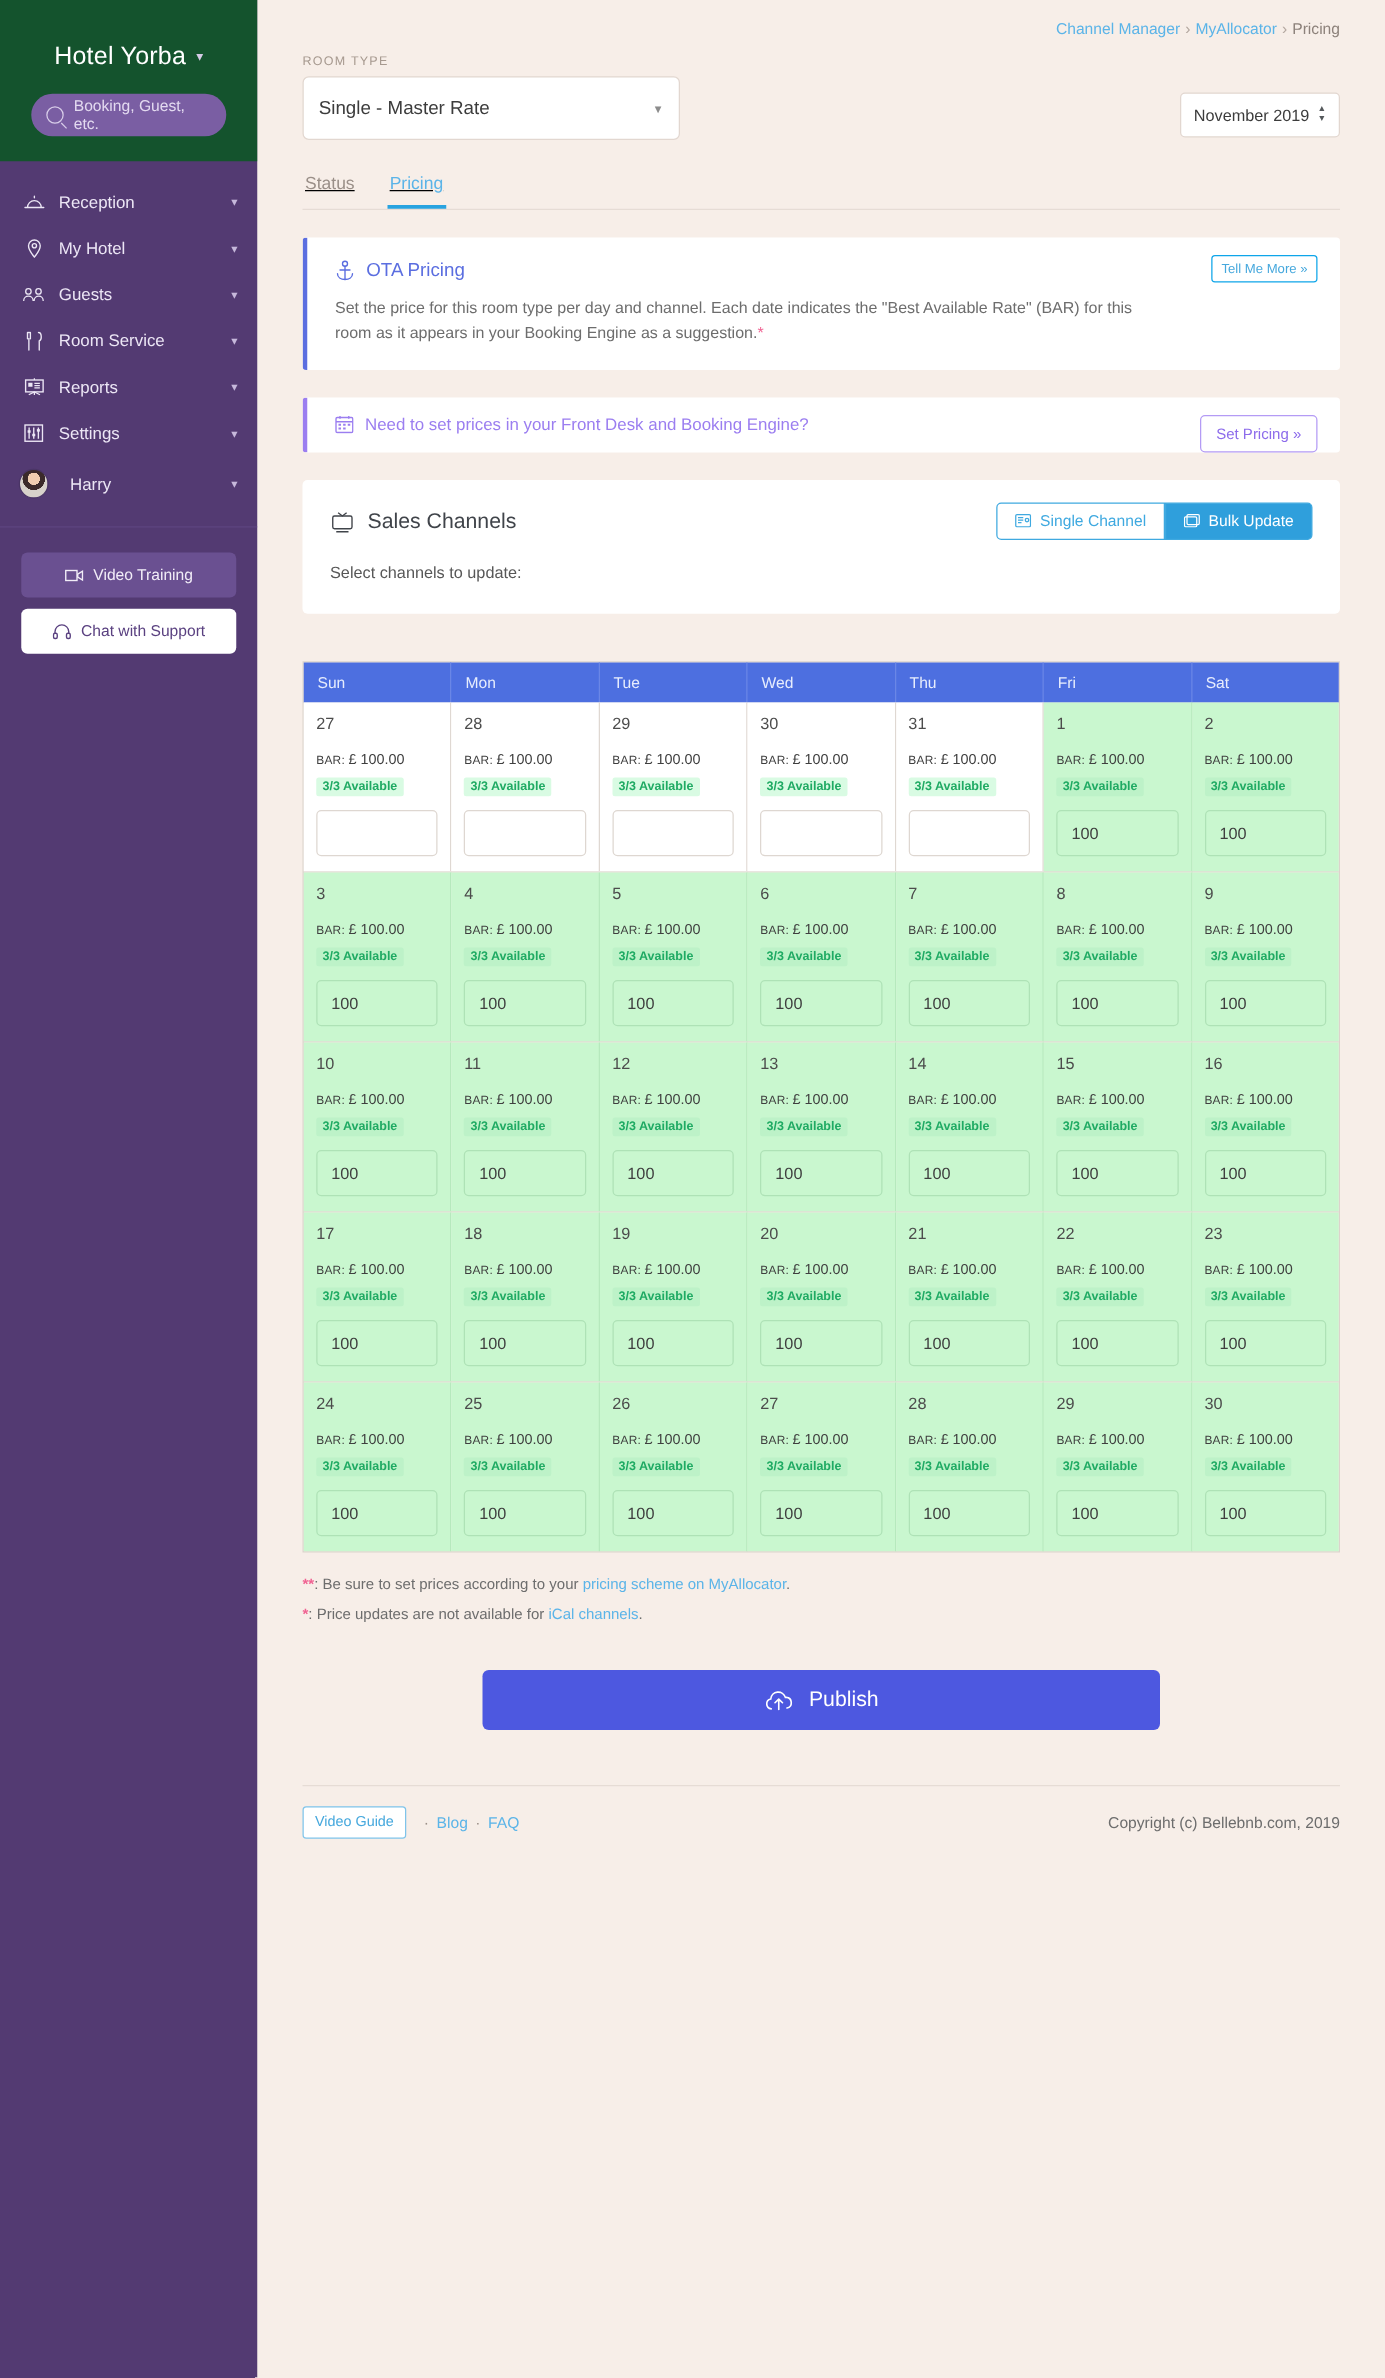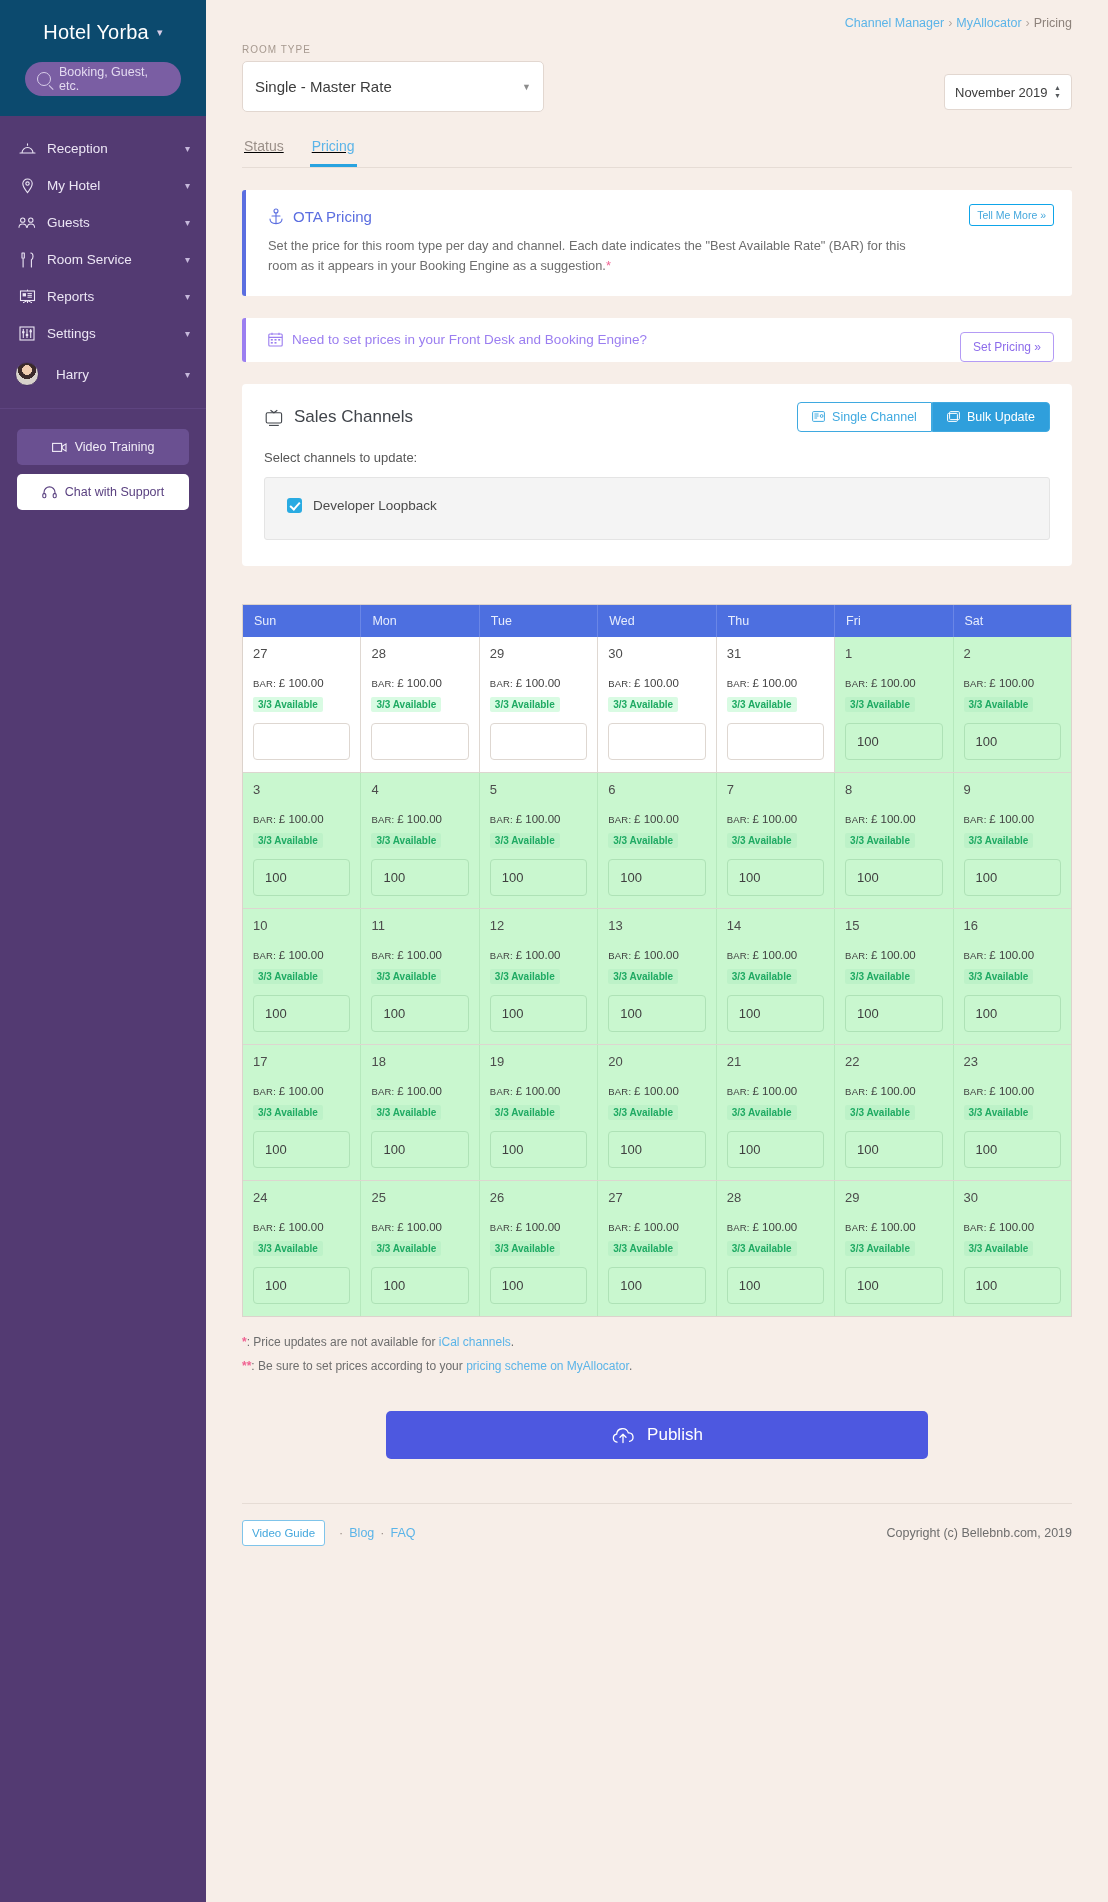--- a/index.html
+++ b/index.html
@@ -12,21 +12,21 @@
   }
   .app { display: flex; width: 1108px; height: 1902px; }
 
   
   .sidebar {
     width: 206px;
     flex: 0 0 206px;
     background: #533a72;
     position: relative;
   }
-  .sb-top { background: #0c4a6e; padding: 21px 0 20px 0; }
+  .sb-top { background: #14532d; padding: 34px 0 20px 0; }
   .sb-brand {
     color: #ffffff;
     font-size: 20px;
     text-align: center;
     letter-spacing: .2px;
     display: flex; align-items: center; justify-content: center; gap: 8px;
   }
   .sb-brand .caret { font-size: 11px; color: #d6cbe6; }
   .sb-search {
     margin: 18px auto 0 auto;
@@ -454,26 +454,20 @@
               <svg width="13" height="11" viewBox="0 0 13 11">
                   <rect x="2.6" y="0.6" width="9.8" height="8" rx="1" stroke="#ffffff" stroke-width="1" fill="none"></rect>
                   <rect x="0.6" y="2.4" width="9.8" height="8" rx="1" stroke="#ffffff" stroke-width="1" fill="none"></rect>
                 </svg>
             </span>
             <span>Bulk Update</span>
           </div>
         </div>
       </div>
       <div class="sel-label">Select channels to update:</div>
-      <div class="chan-box">
-        <div class="chan-row">
-          <span class="cbx"></span>
-          <span class="chan-name">Developer Loopback</span>
-        </div>
-      </div>
     </div>
 
     <div class="cal">
       <div class="cal-head" id="cal-head">
           <div class="hc">Sun</div>
           <div class="hc">Mon</div>
           <div class="hc">Tue</div>
           <div class="hc">Wed</div>
           <div class="hc">Thu</div>
           <div class="hc">Fri</div>
@@ -698,24 +692,24 @@
               <div class="bar"><span class="b">BAR: </span>£ 100.00</div>
               <div><span class="avail">3/3 Available</span></div>
               <div class="inp">100</div>
             </div>
           </div>
         </div>
     </div>
 
     <div class="notes">
       <div class="n">
+        <span class="ast">**</span><span>: Be sure to set prices according to your </span><a href="#">pricing scheme on MyAllocator</a><span>.</span>
+      </div>
+      <div class="n">
         <span class="ast">*</span><span>: Price updates are not available for </span><a href="#">iCal channels</a><span>.</span>
-      </div>
-      <div class="n">
-        <span class="ast">**</span><span>: Be sure to set prices according to your </span><a href="#">pricing scheme on MyAllocator</a><span>.</span>
       </div>
     </div>
 
     <div class="publish-wrap">
       <div class="publish">
         <span>
           <svg width="24" height="18" viewBox="0 0 24 18">
               <path d="M18.6 15.4a4.3 4.3 0 0 0-.6-8.5h-.7A6 6 0 0 0 5.6 8.2 4 4 0 0 0 6 16.1" stroke="#ffffff" stroke-width="1.3" fill="none" stroke-linecap="round"></path>
               <path d="M12 16.6V8.6M9 11.2l3-2.9 3 2.9" stroke="#ffffff" stroke-width="1.3" fill="none" stroke-linecap="round" stroke-linejoin="round"></path>
             </svg>

